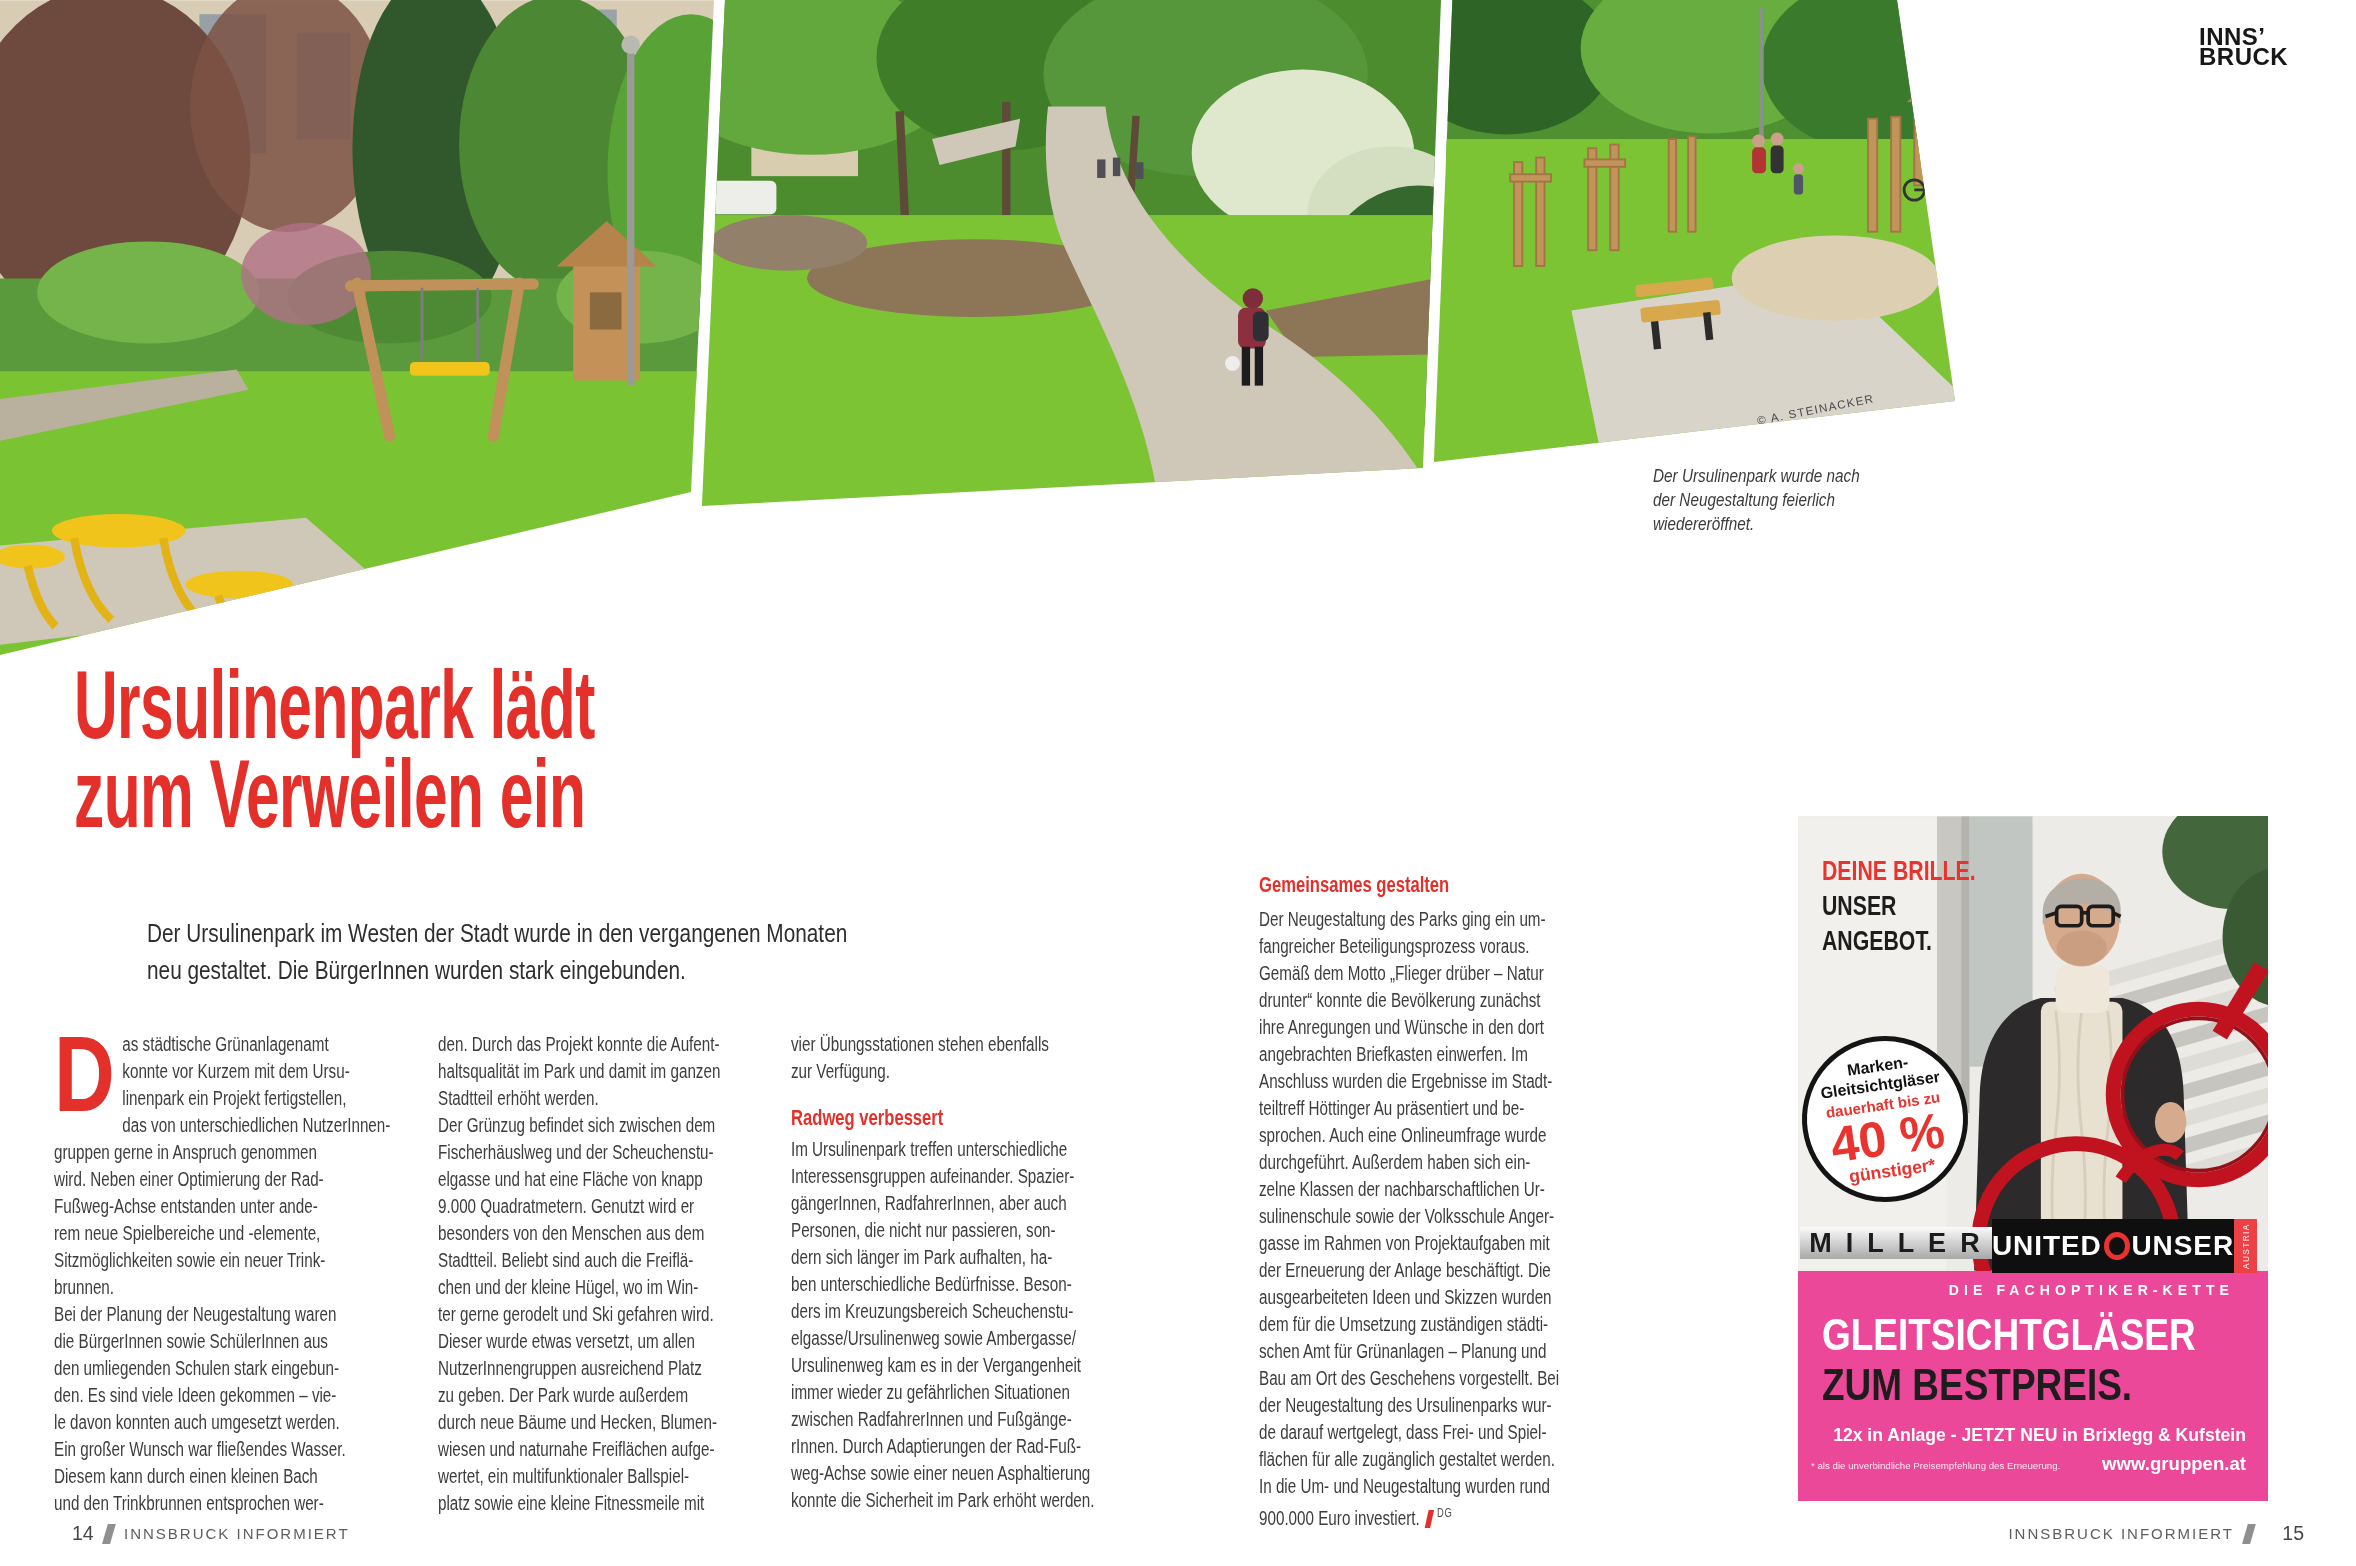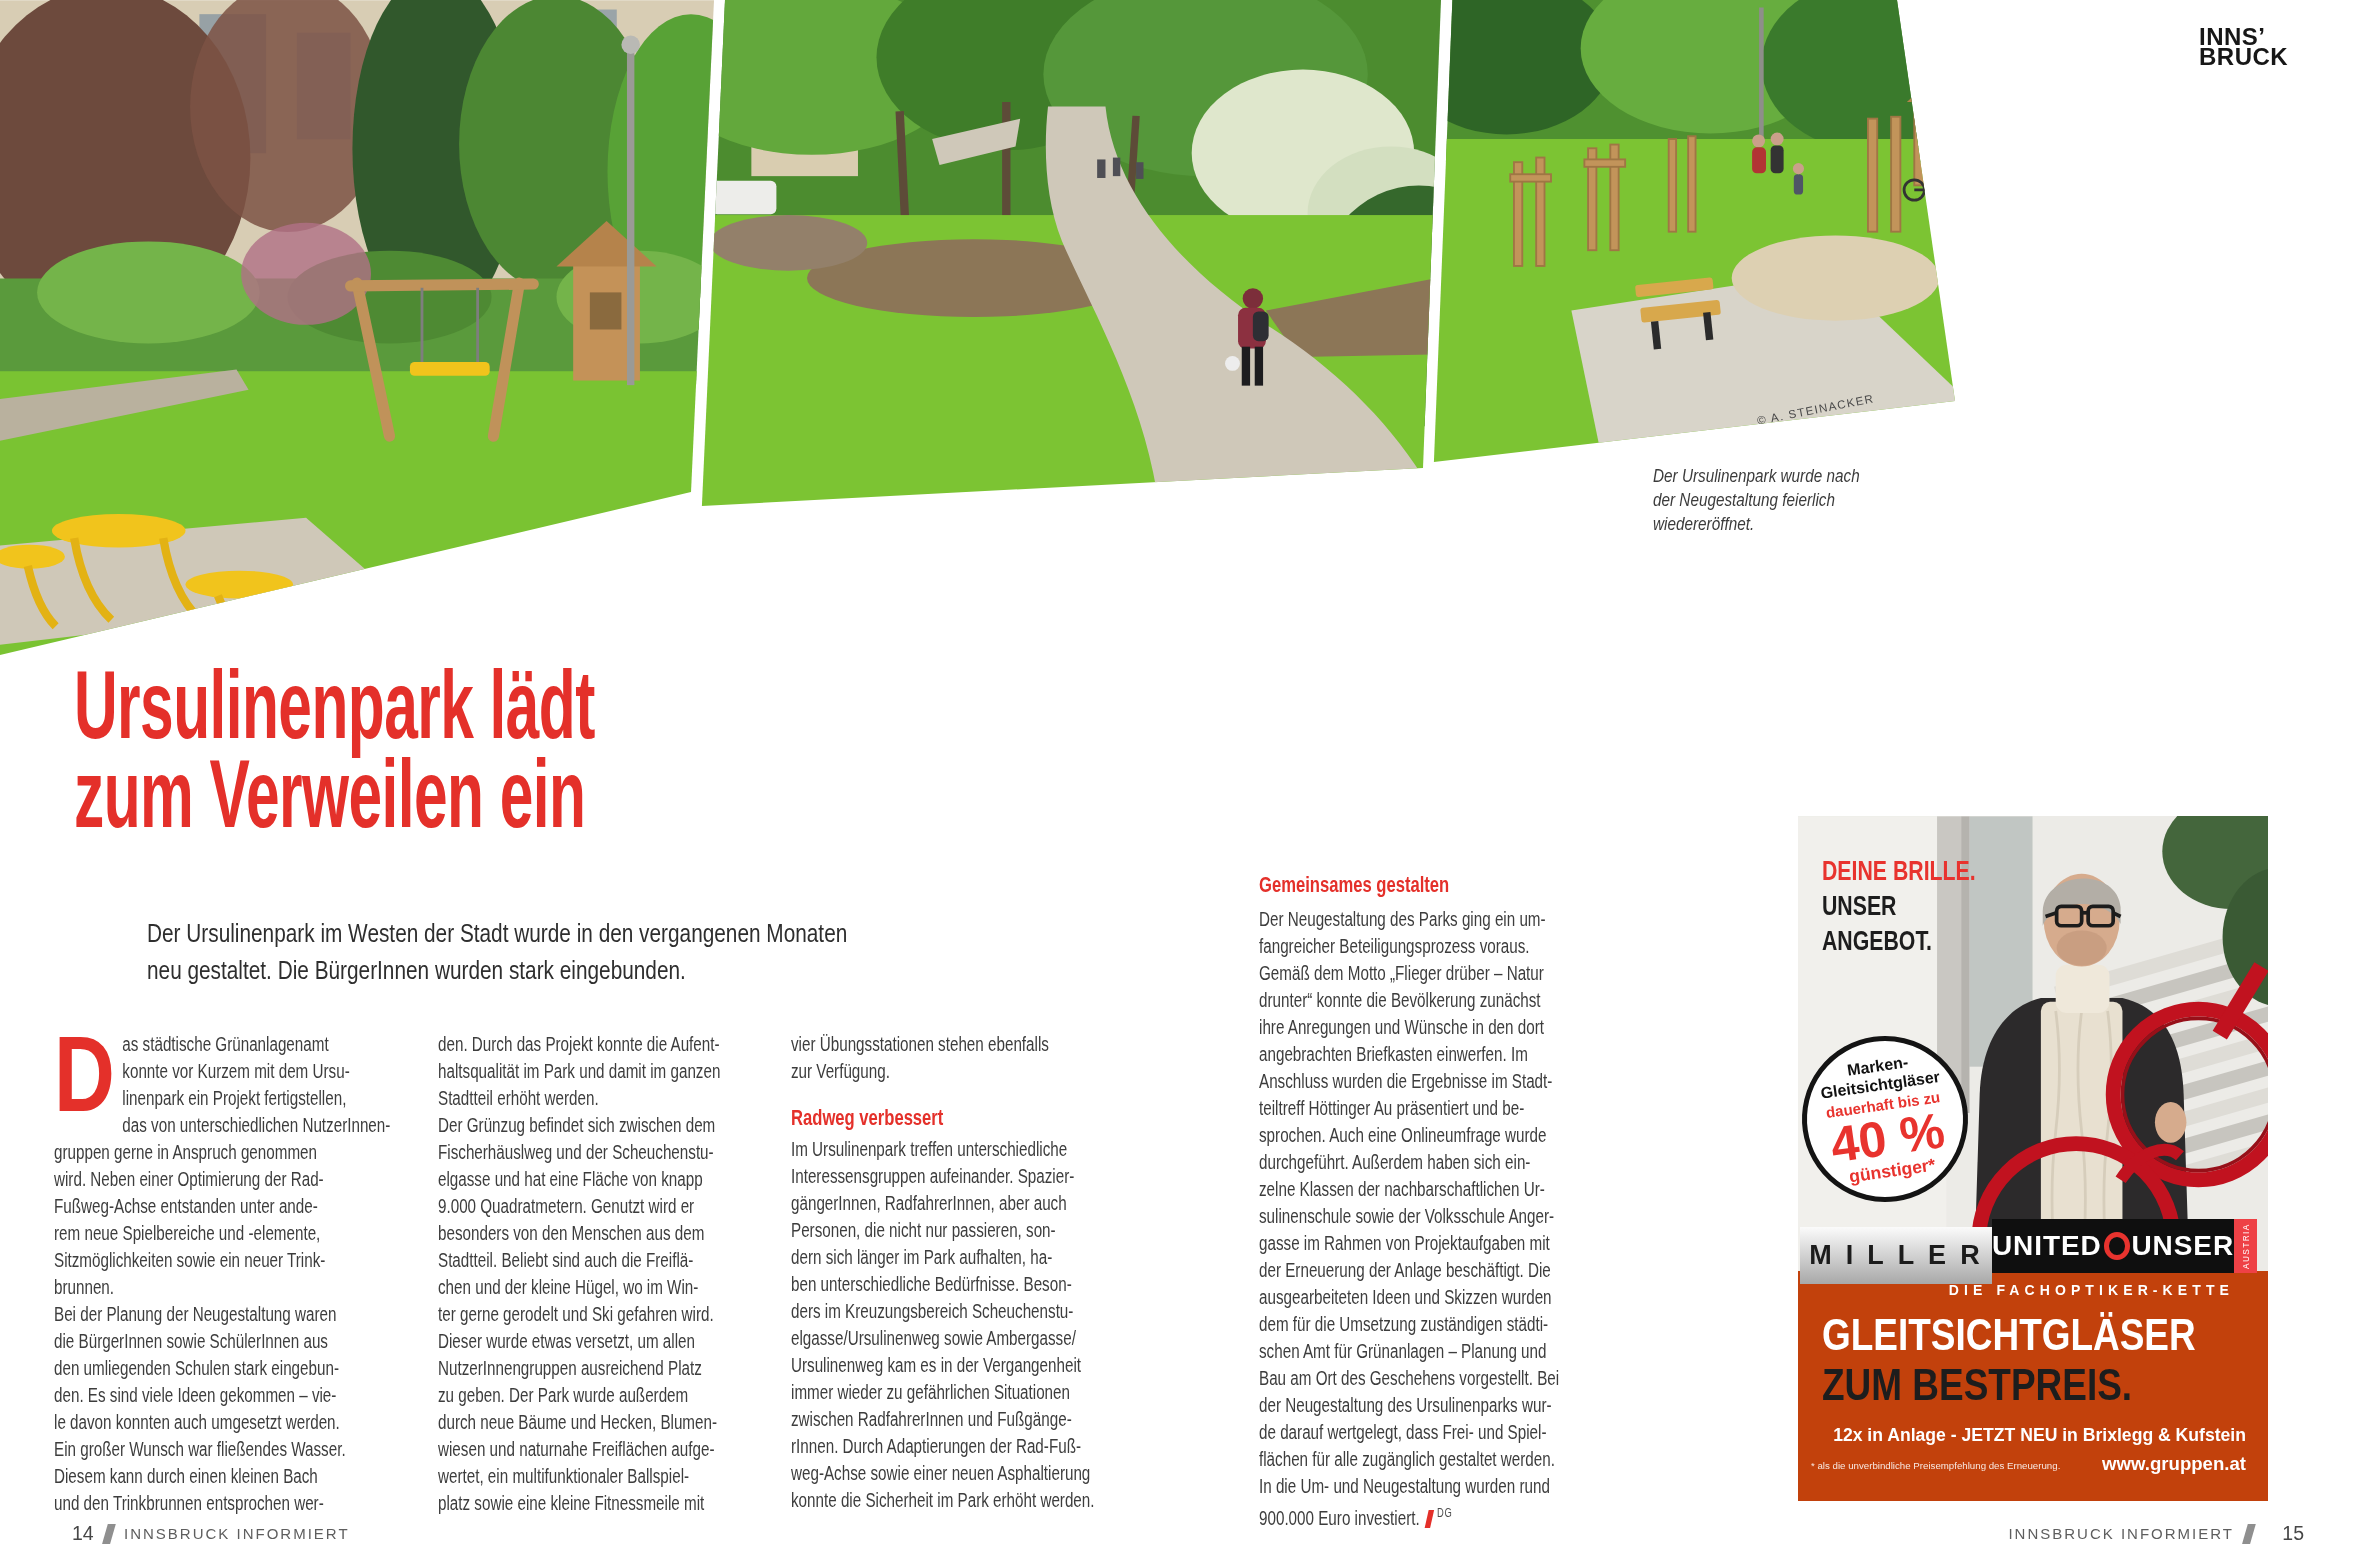--- a/index.html
+++ b/index.html
@@ -46,33 +46,33 @@
   .subhead{font-size:21.3px;font-weight:700;color:#e4302a;}
   #col3 .subhead{margin:19.5px 0 4.6px 0;}
   #col4 .subhead{margin:0 0 6.5px 0;}
   .endline{white-space:nowrap;}
   .endline .slash{margin:0 5.6px 0 9.3px;vertical-align:-2.8px;}
   .initials{font-size:12px;color:#4c4c4c;vertical-align:8.3px;letter-spacing:0.9px;}
 
   
   .ad{left:1798px;top:816px;width:470px;height:685px;overflow:hidden;}
   .ad-photo{position:absolute;left:0;top:0;width:470px;height:455px;background:#ecebe7;overflow:hidden;}
-  .ad-red{position:absolute;left:0;top:455px;right:0;bottom:0;background:#c2410c;}
+  .ad-red{position:absolute;left:0;top:455px;right:0;bottom:0;background:#ec4899;}
   .ad-tagline{position:absolute;left:24px;top:37px;font-size:28px;line-height:35px;font-weight:800;
               transform:scaleX(0.76);transform-origin:0 0;white-space:nowrap;}
   .ad-tagline .t-red{color:#e8332e;display:block;}
   .ad-tagline .t-blk{color:#1d1d1d;display:block;}
   .badge{position:absolute;left:3.7px;top:220px;width:156px;height:156px;border-radius:50%;
          background:#ffffff;border:5.6px solid #141414;transform:rotate(-8deg);
          display:flex;flex-direction:column;align-items:center;justify-content:center;text-align:center;}
   .badge .b1{font-size:16px;font-weight:800;color:#111;line-height:18.6px;}
   .badge .b2{font-size:15px;font-weight:800;color:#e8332e;line-height:17.6px;margin-top:1.9px;}
   .badge .b3{font-size:50px;font-weight:800;color:#e8332e;line-height:48px;}
   .badge .b4{font-size:17.6px;font-weight:800;color:#e8332e;line-height:18.6px;}
-  .ad-silver{position:absolute;left:1.9px;top:411px;width:192px;height:57px;
+  .ad-silver{position:absolute;left:1.9px;top:411px;width:192px;height:32px;
              background:linear-gradient(#fbfbfb,#a8a8a8);display:flex;align-items:center;justify-content:center;
              font-size:27px;font-weight:600;letter-spacing:14px;color:#1b1b1b;padding-left:11px;box-sizing:border-box;}
   .ad-black{position:absolute;left:194px;top:403px;width:242px;height:54px;background:#0f0f0f;
             display:flex;align-items:center;justify-content:center;color:#fff;font-size:28px;font-weight:700;
             letter-spacing:0.9px;}
   .o-ring{display:inline-block;width:17.6px;height:17.6px;border:5.6px solid #e8332e;border-radius:50%;
           margin:0 1.9px;vertical-align:-2.8px;}
   .ad-austria{position:absolute;left:436px;top:403px;width:23px;height:54px;background:#ee4146;
               color:#fff;font-size:8.3px;letter-spacing:1.4px;writing-mode:vertical-rl;transform:rotate(180deg);
               display:flex;align-items:center;justify-content:center;}

